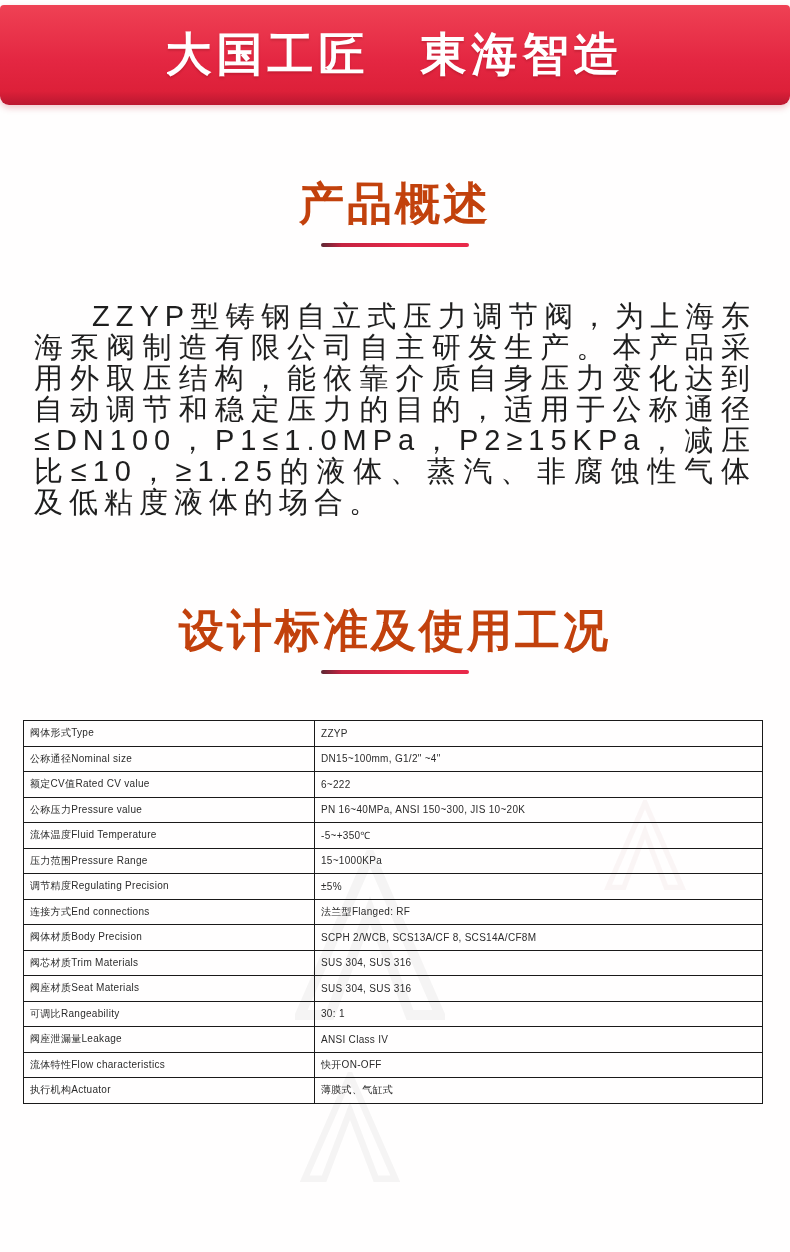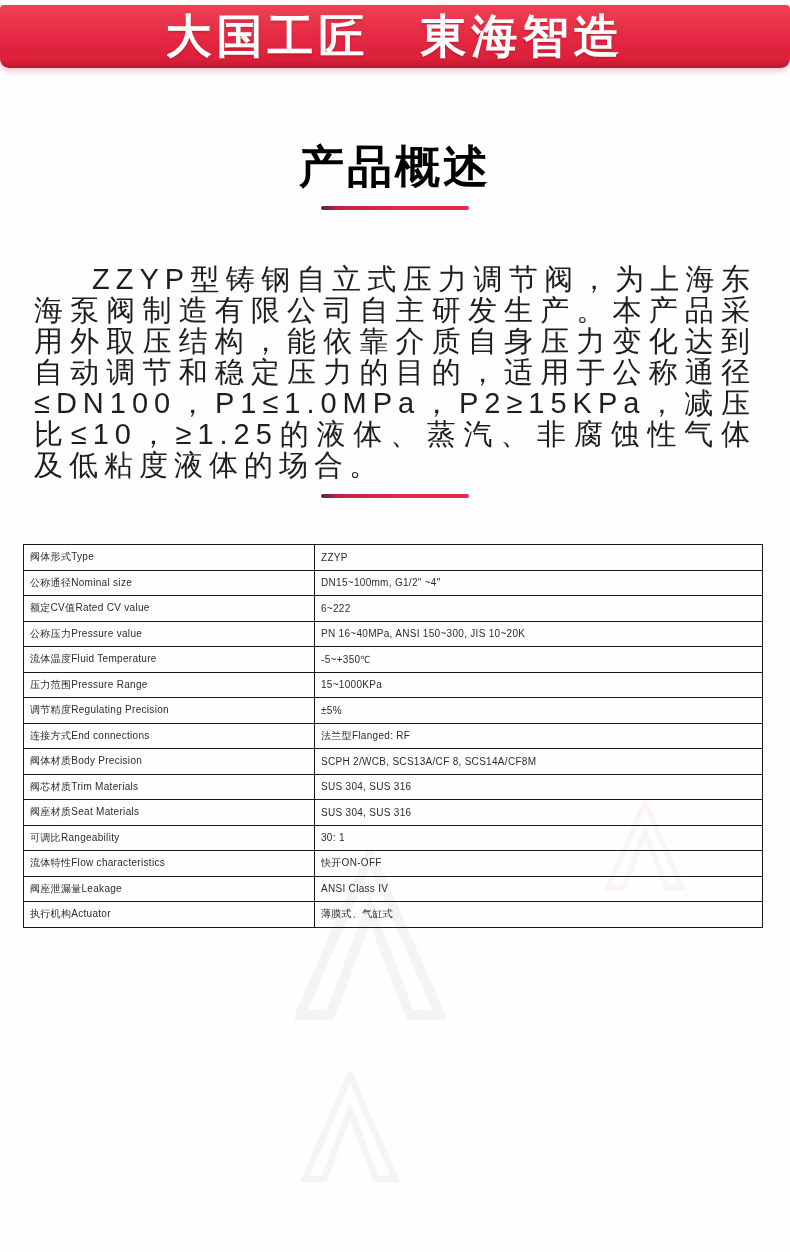--- a/index.html
+++ b/index.html
@@ -8,21 +8,21 @@
     background:#ffffff;
     font-family:"Liberation Sans","DejaVu Sans",sans-serif;
     color:#1d1d1d;
     overflow:hidden;
   }
   .page{position:relative;width:790px;height:1252px;overflow:hidden;background:#fffefe;}
 
   
   .banner{
     margin-top:5px;
-    height:63px;
+    height:100px;
     background:linear-gradient(180deg,#ef4154 0%,#e42742 55%,#dd2039 86%,#bb1730 100%);
     border-radius:4px 4px 9px 9px;
     box-shadow:0 3px 6px rgba(190,30,50,.25);
     display:flex;align-items:center;justify-content:center;
   }
   .banner-title{
     color:#ffffff;
     font-size:46px;
     font-weight:800;
     letter-spacing:5px;
@@ -31,21 +31,21 @@
   }
 
   
   .sec-title{
     margin:0;
     text-align:center;
     font-size:45px;
     line-height:53px;
     font-weight:800;
     letter-spacing:3px;
-    color:#000000;
+    color:#c2410c;
   }
   .sec-title.overview{margin-top:72px;}
   .sec-title.specs{margin-top:86px;}
   .title-underline{
     width:148px;height:4px;
     margin:13px auto 0;
     background:linear-gradient(90deg,#5d2733 0%,#c42341 14%,#e8294a 60%,#e8294a 100%);
     border-radius:2px;
   }
 
@@ -99,20 +99,21 @@
     <span class="banner-title">大国工匠　東海智造</span>
   </header>
 
   <section>
     <h1 class="sec-title overview">产品概述</h1>
     <div class="title-underline"></div>
     <p class="paragraph">ZZYP型铸钢自立式压力调节阀，为上海东海泵阀制造有限公司自主研发生产。本产品采用外取压结构，能依靠介质自身压力变化达到自动调节和稳定压力的目的，适用于公称通径≤DN100，P1≤1.0MPa，P2≥15KPa，减压比≤10，≥1.25的液体、蒸汽、非腐蚀性气体及低粘度液体的场合。</p>
   </section>
 
   <section>
+    <h1 class="sec-title specs">设计标准及使用工况</h1>
     <div class="title-underline"></div>
 
     <table class="spec-table">
       <tbody id="spec-tbody">
           <tr>
             <td class="label-cell">阀体形式Type</td>
             <td class="value-cell">ZZYP</td>
           </tr>
           <tr>
             <td class="label-cell">公称通径Nominal size</td>
@@ -152,26 +153,26 @@
           </tr>
           <tr>
             <td class="label-cell">阀座材质Seat Materials</td>
             <td class="value-cell">SUS 304, SUS 316</td>
           </tr>
           <tr>
             <td class="label-cell">可调比Rangeability</td>
             <td class="value-cell">30: 1</td>
           </tr>
           <tr>
+            <td class="label-cell">阀座泄漏量Leakage</td>
+            <td class="value-cell">ANSI Class IV</td>
+          </tr>
+          <tr>
             <td class="label-cell">流体特性Flow characteristics</td>
             <td class="value-cell">快开ON-OFF</td>
-          </tr>
-          <tr>
-            <td class="label-cell">阀座泄漏量Leakage</td>
-            <td class="value-cell">ANSI Class IV</td>
           </tr>
           <tr>
             <td class="label-cell">执行机构Actuator</td>
             <td class="value-cell">薄膜式、气缸式</td>
           </tr>
         </tbody>
     </table>
   </section>
 
   <svg class="wm wm-1" width="150" height="170" viewBox="0 0 150 170">

